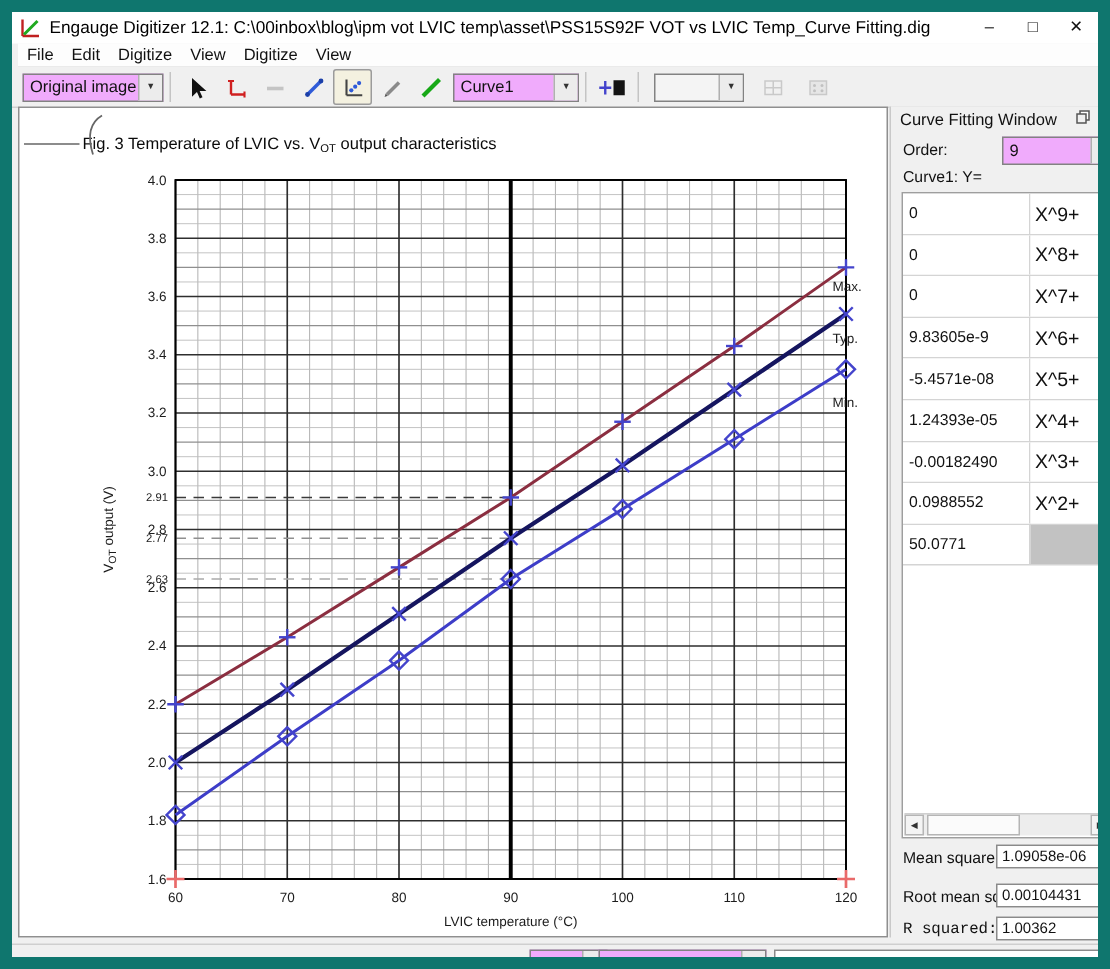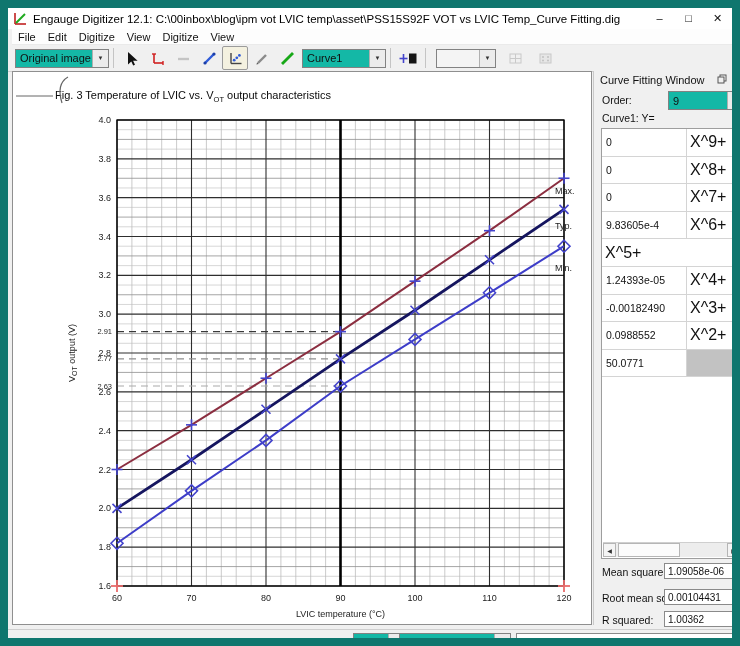--- a/index.html
+++ b/index.html
@@ -12,21 +12,21 @@
   .winbtn{width:29px;text-align:center;line-height:21px;font-size:11px;color:#111;cursor:default;}
   
   .menubar{position:absolute;left:4px;top:21px;width:100%;height:15px;background:#fdfdfd;display:flex;align-items:center;border-bottom:1px solid #eaeaea;}
   .mitem{font-size:11px;color:#111;padding:0 6px;}
   
   .toolbar{position:absolute;left:0;top:37px;width:100%;height:26px;background:#f0f0f0;border-bottom:1px solid #cfcfcf;display:flex;align-items:center;}
   .tsep{width:1px;height:20px;background:#c4c4c4;margin:0 4px;}
   .tbtn{width:24px;height:22px;display:flex;align-items:center;justify-content:center;border:1px solid transparent;border-radius:2px;}
   .tbtn.checked{background:#f4f1e0;border:1px solid #9b9b9b;}
   .tbtn.disabled{opacity:.45;}
-  .combo{background:#14b8a6;border:1px solid #828282;height:17px;display:flex;align-items:center;font-size:11px;color:#111;}
+  .combo{background:#f0abfc;border:1px solid #828282;height:17px;display:flex;align-items:center;font-size:11px;color:#111;}
   .combo .cval{flex:1;padding:0 4px;white-space:nowrap;overflow:hidden;}
   .combo .cbtn{width:15px;align-self:stretch;background:#ececec;border-left:1px solid #b0b0b0;display:flex;align-items:center;justify-content:center;font-size:6px;color:#333;}
   .combo.disabled{background:#f4f4f4;color:#999;}
   .tb-combo1{width:92px;margin-left:7px;}
   .tb-combo2{width:82px;margin-left:2px;}
   .tb-combo3{width:58px;margin-left:6px;}
   
   .canvas{position:absolute;left:4px;top:63px;width:580px;height:554px;background:#fff;border:1px solid #8f8f8f;box-sizing:border-box;}
   .canvas svg{display:block;}
   .tick{font:9px "Liberation Sans",sans-serif;fill:#1c1c1c;}
@@ -37,21 +37,21 @@
   
   .panel{position:absolute;left:585px;top:63px;width:153px;height:554px;background:#f0f0f0;border-left:1px solid #c9c9c9;box-sizing:border-box;font-size:11px;color:#111;}
   .phead{position:absolute;left:0;top:0;width:100%;height:17px;display:flex;align-items:center;}
   .ptitle{font-size:11px;padding-left:6px;flex:1;white-space:nowrap;overflow:hidden;}
   .picon{width:16px;text-align:center;font-size:10px;color:#333;}
   .plabel{position:absolute;font-size:10.5px;color:#111;}
   .order-combo{position:absolute;left:74px;top:20px;width:74px;}
   .cftable{position:absolute;left:7px;top:57px;width:141px;height:431px;background:#fff;border:1px solid #9e9e9e;box-sizing:border-box;overflow:hidden;}
   .cfrow{display:flex;height:27.6px;border-bottom:1px solid #d4d4d4;box-sizing:border-box;}
   .cfc1{width:85px;border-right:1px solid #d4d4d4;box-sizing:border-box;font-size:10.5px;display:flex;align-items:center;padding-left:4px;background:#fff;}
-  .cfc2{flex:1;font-size:16px;display:flex;align-items:center;padding-left:3px;background:#fff;}
+  .cfc2{flex:1;font-size:13px;display:flex;align-items:center;padding-left:3px;background:#fff;}
   .cfc2.gray{background:#c2c2c2;}
   .hscroll{position:absolute;left:1px;bottom:1px;width:137px;height:14px;background:#ededed;border-top:1px solid #cfcfcf;display:flex;align-items:stretch;}
   .harrow{width:13px;background:#f4f4f4;border:1px solid #b5b5b5;display:flex;align-items:center;justify-content:center;font-size:6px;color:#333;box-sizing:border-box;}
   .htrack{flex:1;position:relative;}
   .hthumb{position:absolute;left:2px;top:0;width:62px;height:100%;background:#fbfbfb;border:1px solid #b5b5b5;box-sizing:border-box;}
   .statval{position:absolute;left:70px;width:78px;height:16px;background:#fff;border:1px solid #8a8a8a;box-sizing:border-box;font-size:10px;display:flex;align-items:center;padding-left:3px;overflow:hidden;white-space:nowrap;}
   
   .statusbar{position:absolute;left:0;top:621px;width:100%;height:23px;background:#f0f0f0;border-top:1px solid #cfcfcf;}
   .sb-combo1{position:absolute;left:345px;top:3px;width:50px;}
   .sb-combo2{position:absolute;left:391px;top:3px;width:110px;}
@@ -373,24 +373,25 @@
         </div>
         <div class="cfrow">
           <div class="cfc1">0</div>
           <div class="cfc2">X^8+</div>
         </div>
         <div class="cfrow">
           <div class="cfc1">0</div>
           <div class="cfc2">X^7+</div>
         </div>
         <div class="cfrow">
-          <div class="cfc1">9.83605e-4</div>
+          <div class="cfc1">9.83605e-9</div>
           <div class="cfc2">X^6+</div>
         </div>
         <div class="cfrow">
+          <div class="cfc1">-5.4571e-08</div>
           <div class="cfc2">X^5+</div>
         </div>
         <div class="cfrow">
           <div class="cfc1">1.24393e-05</div>
           <div class="cfc2">X^4+</div>
         </div>
         <div class="cfrow">
           <div class="cfc1">-0.00182490</div>
           <div class="cfc2">X^3+</div>
         </div>
@@ -408,21 +409,21 @@
             <span class="hthumb"></span>
           </span>
         <span class="harrow">▶</span>
       </div>
     </div>
 
     <span class="plabel" style="left:8px;top:495px;">Mean square error:</span>
     <div class="statval" style="top:492px;">1.09058e-06</div>
     <span class="plabel" style="left:8px;top:521px;">Root mean square:</span>
     <div class="statval" style="top:518px;">0.00104431</div>
-    <span class="plabel" style="left:8px;top:543px;">R squared:</span>
+    <span class="plabel" style="left:8px;top:543px;font-family:Liberation Mono, monospace;">R squared:</span>
     <div class="statval" style="top:540px;text-align:center;">1.00362</div>
   </div>
 
   <div class="statusbar">
     <div class="combo sb-combo1">
       <span class="cval">1:1 clos</span>
       <span class="cbtn">▼</span>
     </div>
     <div class="combo sb-combo2">
       <span class="cval">Coordinates (graph):</span>

